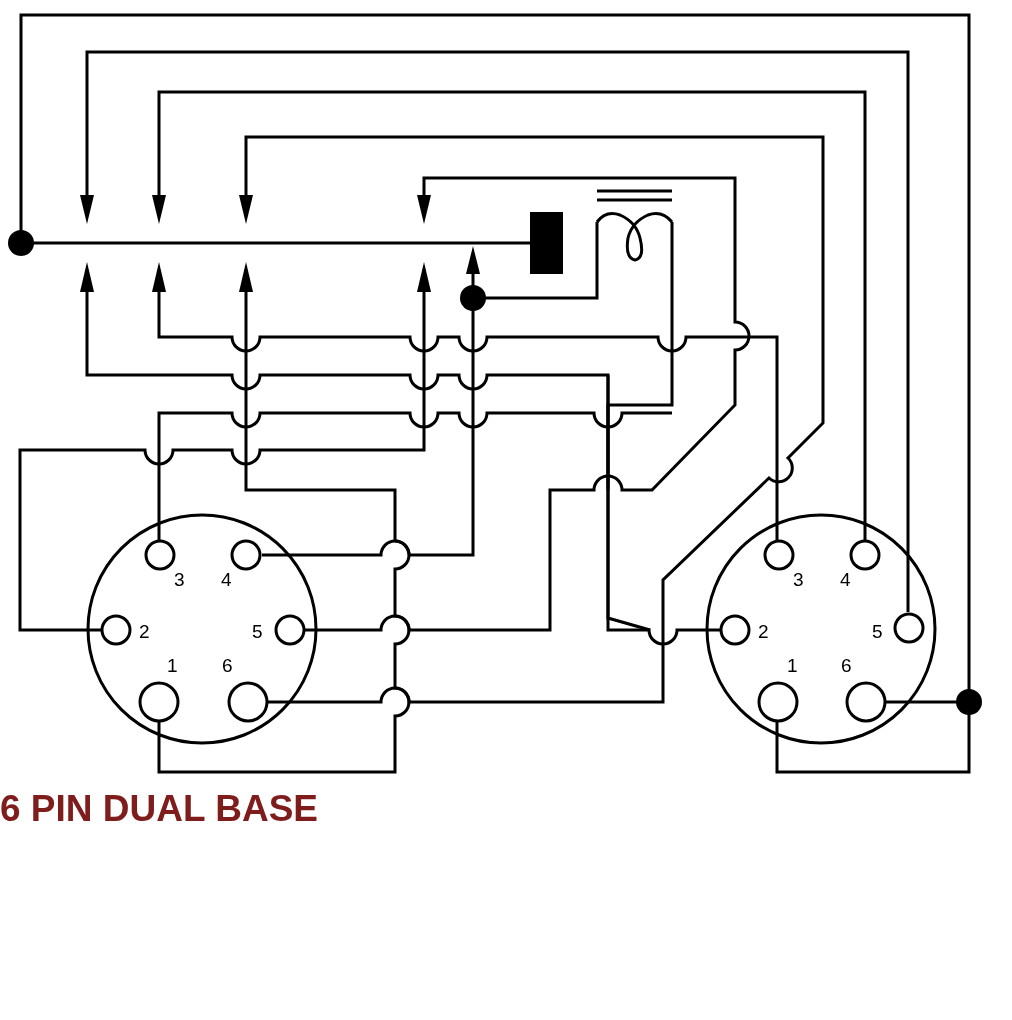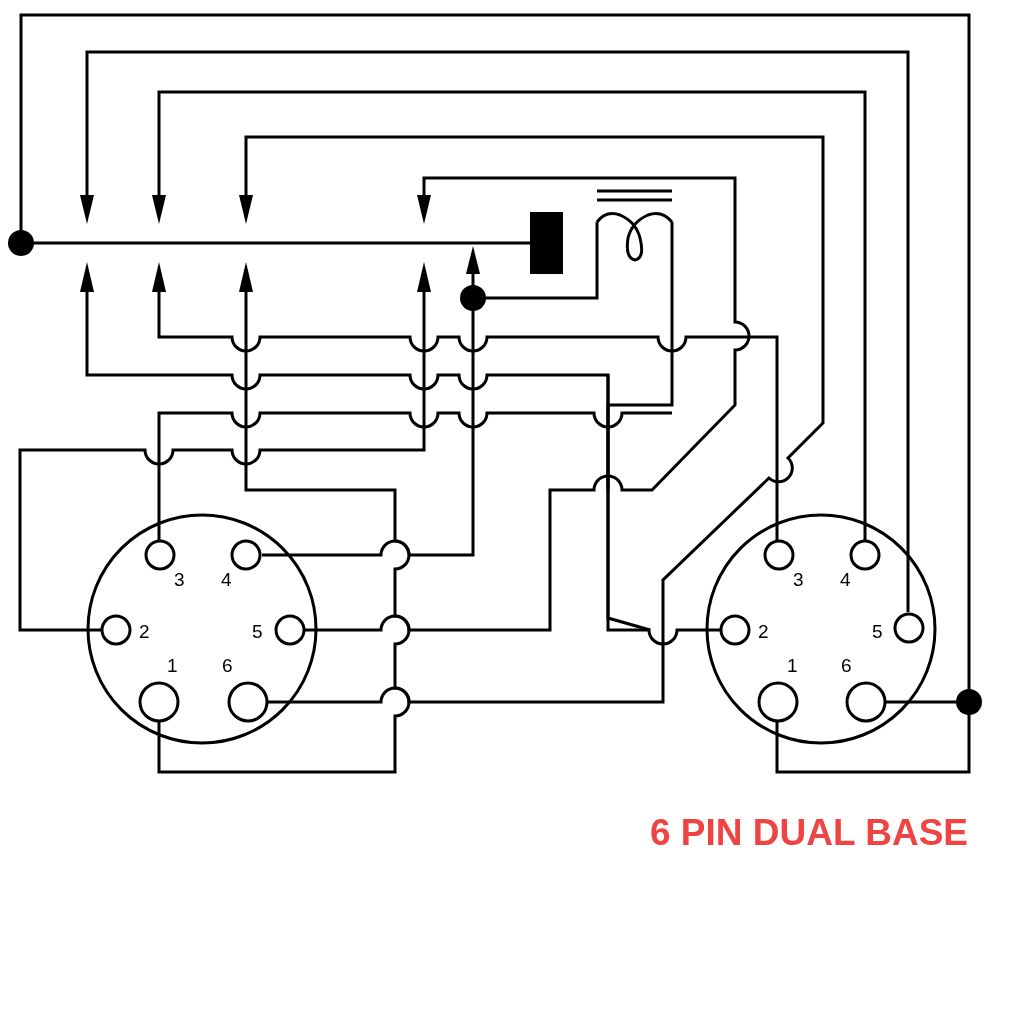--- a/index.html
+++ b/index.html
@@ -4,22 +4,22 @@
 <style>
   html, body { margin:0; padding:0; background:#ffffff; }
   body { width:1012px; height:1020px; position:relative; overflow:hidden; }
   svg { position:absolute; left:0; top:0; }
   .w { fill:none; stroke:#000; stroke-width:3; stroke-linejoin:miter; }
   .pin { fill:#fff; stroke:#000; stroke-width:3; }
   .base { fill:none; stroke:#000; stroke-width:3; }
   .dot { fill:#000; }
   .arrow { fill:#000; }
   .plbl { font-family:"Liberation Sans", sans-serif; font-size:19px; fill:#000; }
-  .title { position:absolute; left:0; width:968px; top:812px; text-align:right;
-           font-family:"Liberation Sans", sans-serif; font-weight:bold; font-size:37px; color:#ef4444; }
+  .title { position:absolute; left:0; width:968px; top:788px; text-align:left;
+           font-family:"Liberation Sans", sans-serif; font-weight:bold; font-size:37px; color:#7f1d1d; }
 </style>
 </head>
 <body>
 
 <svg width="1012" height="1020" viewBox="0 0 1012 1020">
 
   <polyline class="w" points="21,243 21,15 969,15 969,772 777,772 777,720"></polyline>
 
   <line class="w" x1="885" y1="702" x2="969" y2="702"></line>
 

